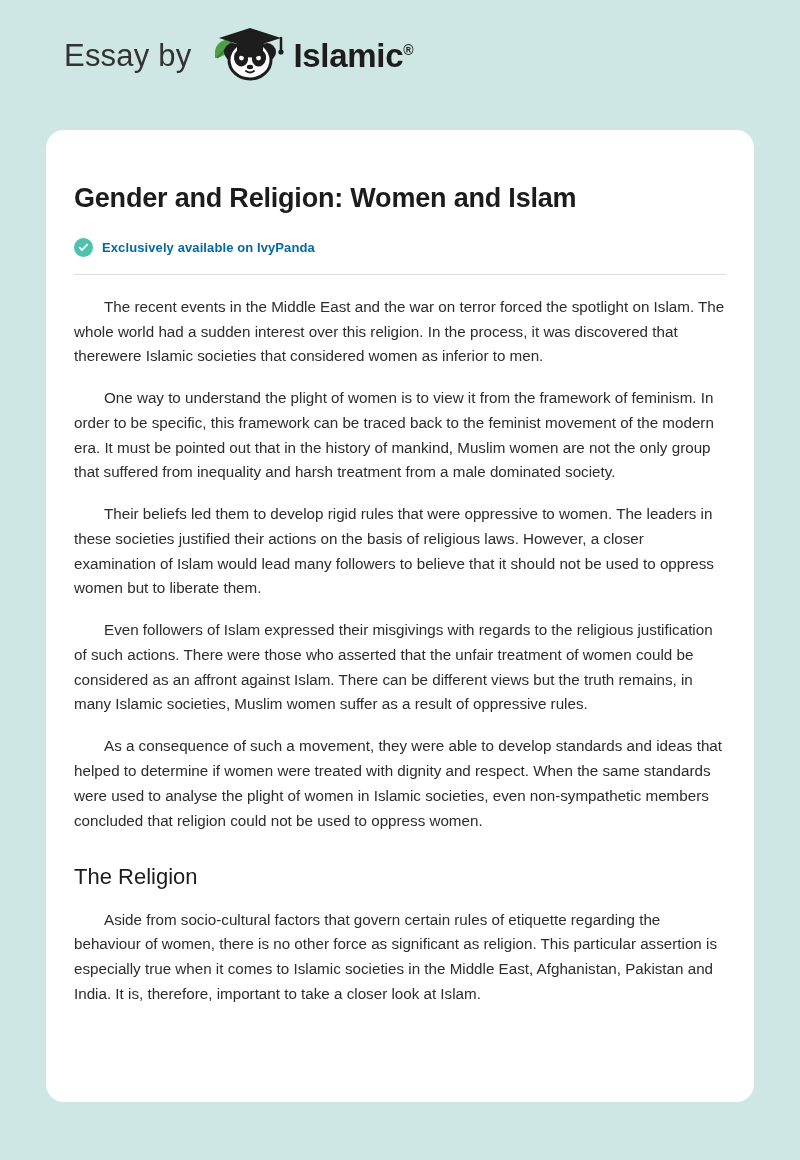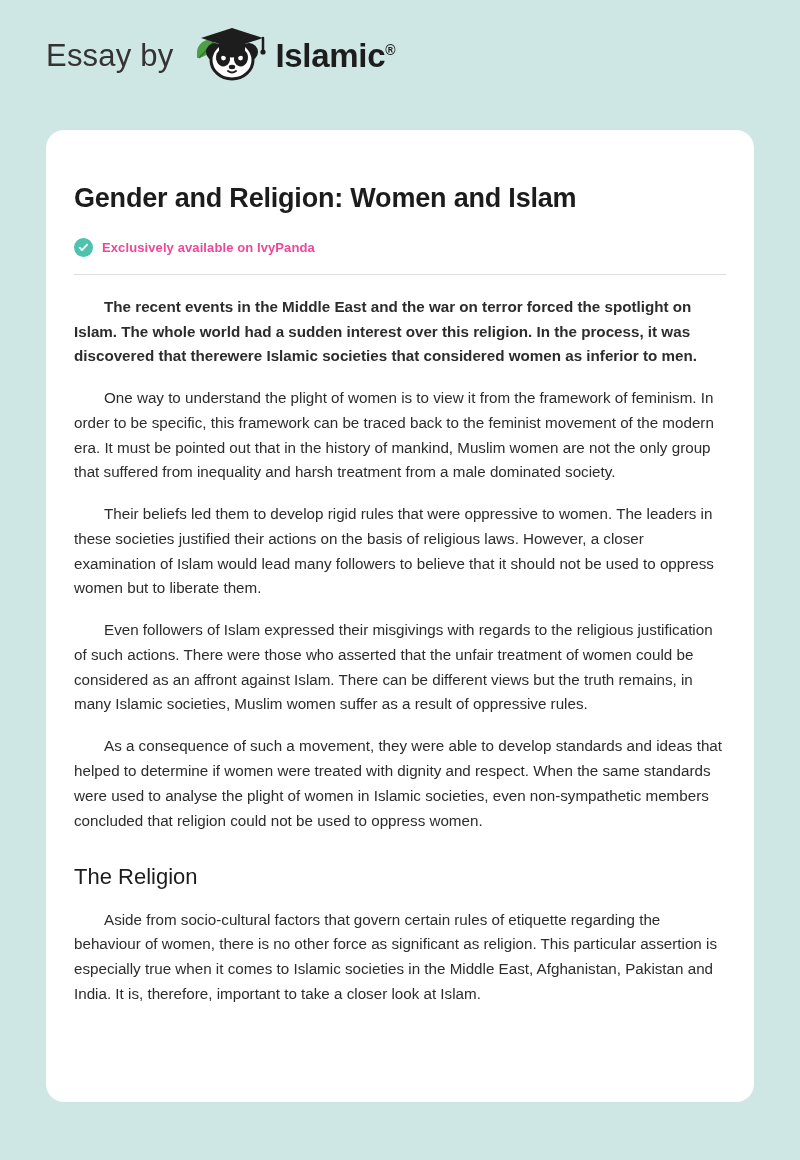--- a/index.html
+++ b/index.html
@@ -17,21 +17,21 @@
     position: relative;
     width: 800px;
     height: 1160px;
     box-sizing: border-box;
   }
 
   
   .brand-header {
     display: flex;
     align-items: center;
-    padding: 38px 0 0 46px;
+    padding: 38px 0 0 64px;
     height: 72px;
     box-sizing: border-box;
   }
   .brand-essay-by {
     font-size: 31px;
     color: #333333;
     letter-spacing: 0.2px;
     font-weight: 400;
     line-height: 1;
   }
@@ -93,37 +93,37 @@
     display: inline-flex;
     align-items: center;
     justify-content: center;
     margin-right: 9px;
     flex: none;
   }
   .check-badge svg { display: block; }
   .exclusive-text {
     font-size: 13px;
     font-weight: bold;
-    color: #ec4899;
+    color: #0369a1;
     letter-spacing: 0.1px;
   }
   .divider {
     margin-top: 17px;
     border-top: 1px solid #dedede;
     height: 0;
   }
   .para {
     font-size: 15.2px;
     line-height: 1.63;
     color: #2c2c2c;
     margin: 17px 0 0 0;
     text-indent: 30px;
     text-align: left;
   }
-  .para:first-of-type { margin-top: 20px; font-weight: bold; }
+  .para:first-of-type { margin-top: 20px; }
   .section-heading {
     font-size: 22px;
     font-weight: normal;
     color: #1c1c1c;
     margin: 31px 0 0 0;
     line-height: 1.2;
   }
 </style>
 </head>
 <body>

